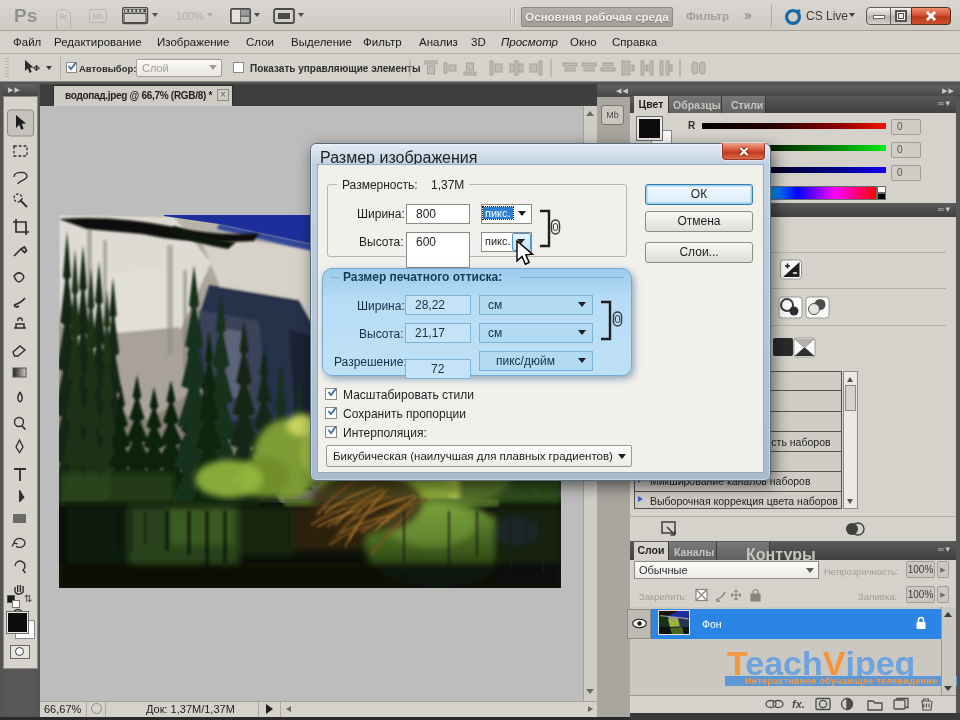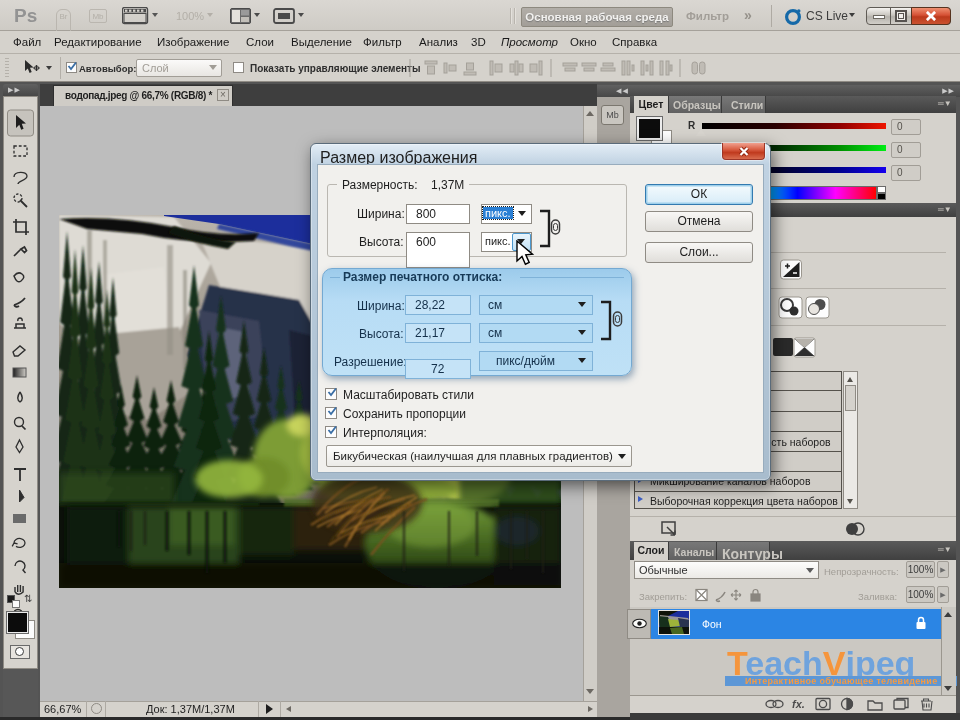--- a/index.html
+++ b/index.html
@@ -417,21 +417,21 @@
 <svg class="abs" style="left:843px;top:519px;" width="24" height="20" viewBox="0 0 24 20">
   <circle cx="9" cy="10" r="6" fill="#3f3f3f"></circle>
     <circle cx="15" cy="10" r="6" fill="none" stroke="#3f3f3f" stroke-width="1.4"></circle>
 </svg>
 
 <div class="abs" style="left:630px;top:541px;width:326px;height:19px;background:linear-gradient(#5a5a5a,#404040);"></div>
 <div class="abs" style="left:668px;top:542px;width:48px;height:18px;background:linear-gradient(#787878,#616161);border-left:1px solid #3a3a3a;"></div>
 <div class="abs" style="left:716px;top:542px;width:54px;height:18px;background:linear-gradient(#787878,#616161);border-left:1px solid #3a3a3a;border-right:1px solid #3a3a3a;"></div>
 <div class="abs" style="left:634px;top:542px;width:34px;height:18px;background:#D5D2CC;font-size:10.5px;font-weight:bold;color:#1e1e1e;text-align:center;line-height:17px;">Слои</div>
 <div class="abs tx" style="left:674px;top:546px;font-size:10.5px;font-weight:bold;color:#c8c5bf;">Каналы</div>
-<div class="abs tx" style="left:722px;top:546px;font-size:14px;font-weight:bold;color:#c8c5bf;">Контуры</div>
+<div class="abs tx" style="left:746px;top:546px;font-size:16px;font-weight:bold;color:#c8c5bf;">Контуры</div>
 <div class="abs tx" style="left:938px;top:545px;font-size:8px;color:#c8c5bf;">═▼</div>
 <div class="abs" style="left:630px;top:560px;width:326px;height:153px;background:#D5D2CC;"></div>
 <div class="abs" style="left:634px;top:561px;width:185px;height:18px;background:linear-gradient(#fdfdfc,#eceae6);border:1px solid #8f8b84;"></div>
 <div class="abs tx" style="left:639px;top:564px;font-size:11px;color:#2e2e2e;">Обычные</div>
 <div class="abs" style="left:806px;top:568px;width:0;height:0;border-left:4px solid transparent;border-right:4px solid transparent;border-top:5px solid #5a5a5a;"></div>
 <div class="abs tx" style="left:824px;top:566px;font-size:9.5px;color:#a19d96;">Непрозрачность:</div>
 <div class="abs" style="left:906px;top:561px;width:29px;height:17px;background:#CBC8C2;border:1px solid #a19d96;border-radius:2px;font-size:10px;color:#3c3c3c;text-align:center;line-height:15px;">100%</div>
 <div class="abs" style="left:937px;top:561px;width:12px;height:17px;background:#CBC8C2;border:1px solid #a19d96;border-radius:2px;font-size:7px;color:#6a6a6a;text-align:center;line-height:15px;">▶</div>
 <div class="abs tx" style="left:639px;top:591px;font-size:9.5px;color:#a19d96;">Закрепить:</div>
 <svg class="abs" style="left:695px;top:587px;" width="70" height="16" viewBox="0 0 70 16">

